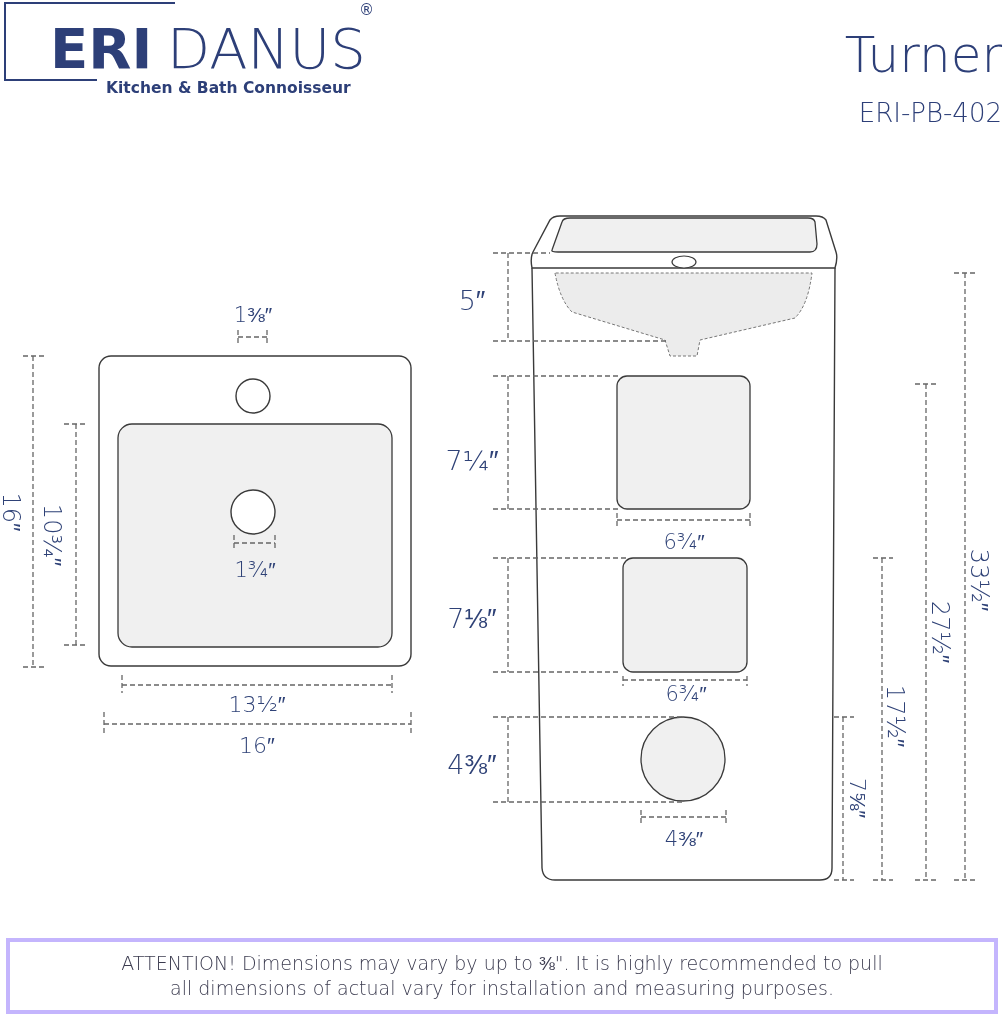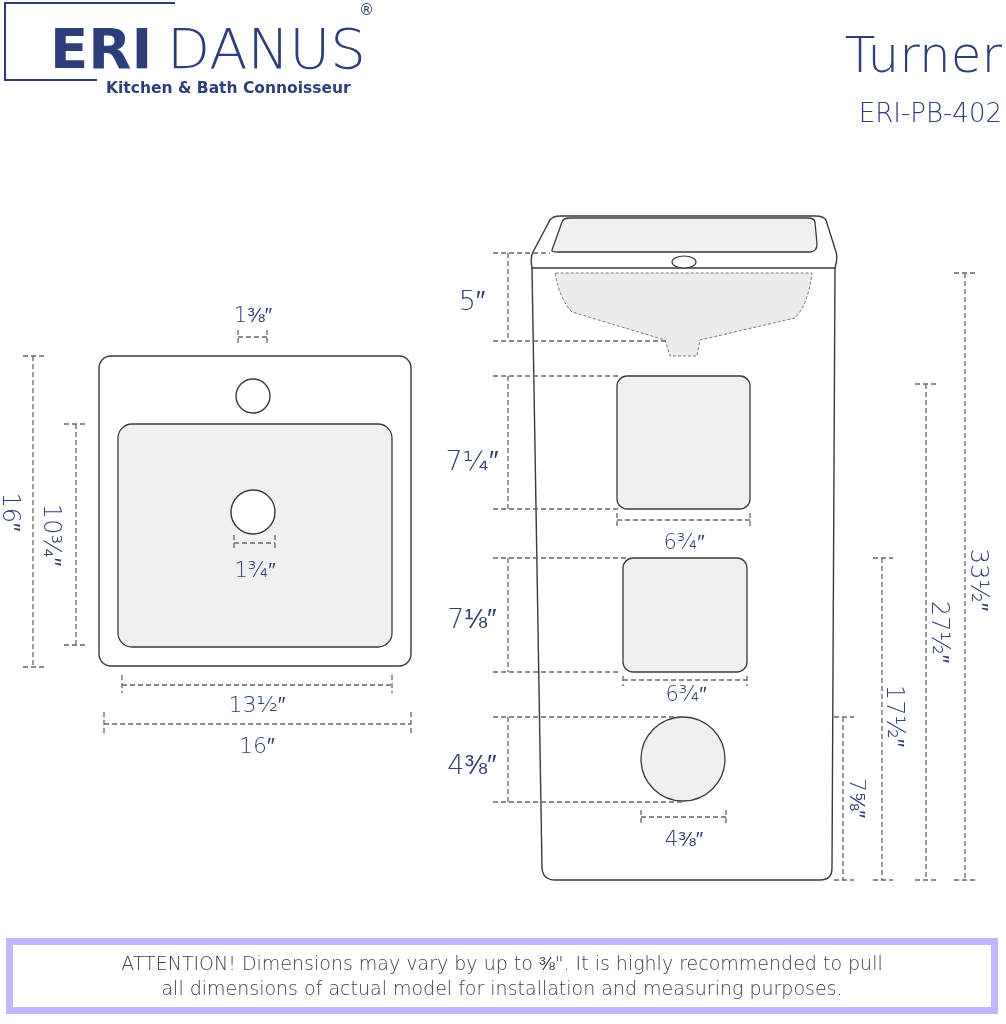--- a/index.html
+++ b/index.html
@@ -3,21 +3,21 @@
 <meta charset="utf-8">
 <style>
   html, body { margin:0; padding:0; background:#ffffff; }
   body { width:1006px; height:1024px; position:relative; overflow:hidden; font-family:"DejaVu Sans", sans-serif; }
   svg { position:absolute; left:0; top:0; }
   .dim { font-family:"DejaVu Sans", sans-serif; fill:#2f4277; font-weight:300; }
   .brand-bold { font-family:"DejaVu Sans", sans-serif; font-weight:bold; fill:#2d3f78; }
   .brand-light { font-family:"DejaVu Sans", sans-serif; fill:#2d3f78; font-weight:200; }
   .tag { font-family:"DejaVu Sans", sans-serif; fill:#2d3f78; font-weight:bold; }
   .title { font-family:"DejaVu Sans", sans-serif; fill:#2d3f78; }
-  .note { position:absolute; left:6px; top:938px; width:992px; height:76px; border:7px solid #c4b5fd; box-sizing:border-box;
+  .note { position:absolute; left:6px; top:938px; width:992px; height:76px; border:4px solid #c4b5fd; box-sizing:border-box;
           display:flex; flex-direction:column; align-items:center; justify-content:center;
           color:#3b3b4f; font-family:"DejaVu Sans", sans-serif; font-size:19px; line-height:25px; font-weight:300; }
   .outline { fill:none; stroke:#3a3a3a; stroke-width:1.4; }
   .fillgray { fill:#f0f0f0; stroke:#3a3a3a; stroke-width:1.3; }
   .dash { stroke:#666; stroke-width:1.3; stroke-dasharray:5 3; fill:none; }
 </style>
 </head>
 <body>
 
 <svg width="1006" height="1024" viewBox="0 0 1006 1024">
@@ -104,14 +104,14 @@
     <path d="M915,384 H937 M915,880 H937 M926,384 V880" class="dash"></path>
     <text transform="translate(932,632) rotate(90)" text-anchor="middle" font-size="24" class="dim">27½″</text>
 
     <path d="M954,273 H976 M954,880 H976 M965,273 V880" class="dash"></path>
     <text transform="translate(971,580) rotate(90)" text-anchor="middle" font-size="24" class="dim">33½″</text>
   </g>
 </svg>
 
 <div class="note">
   <div>ATTENTION! Dimensions may vary by up to ⅜". It is highly recommended to pull</div>
-  <div>all dimensions of actual model for installation and measuring purposes.</div>
+  <div>all dimensions of actual vary for installation and measuring purposes.</div>
 </div>
 
 </body></html>

